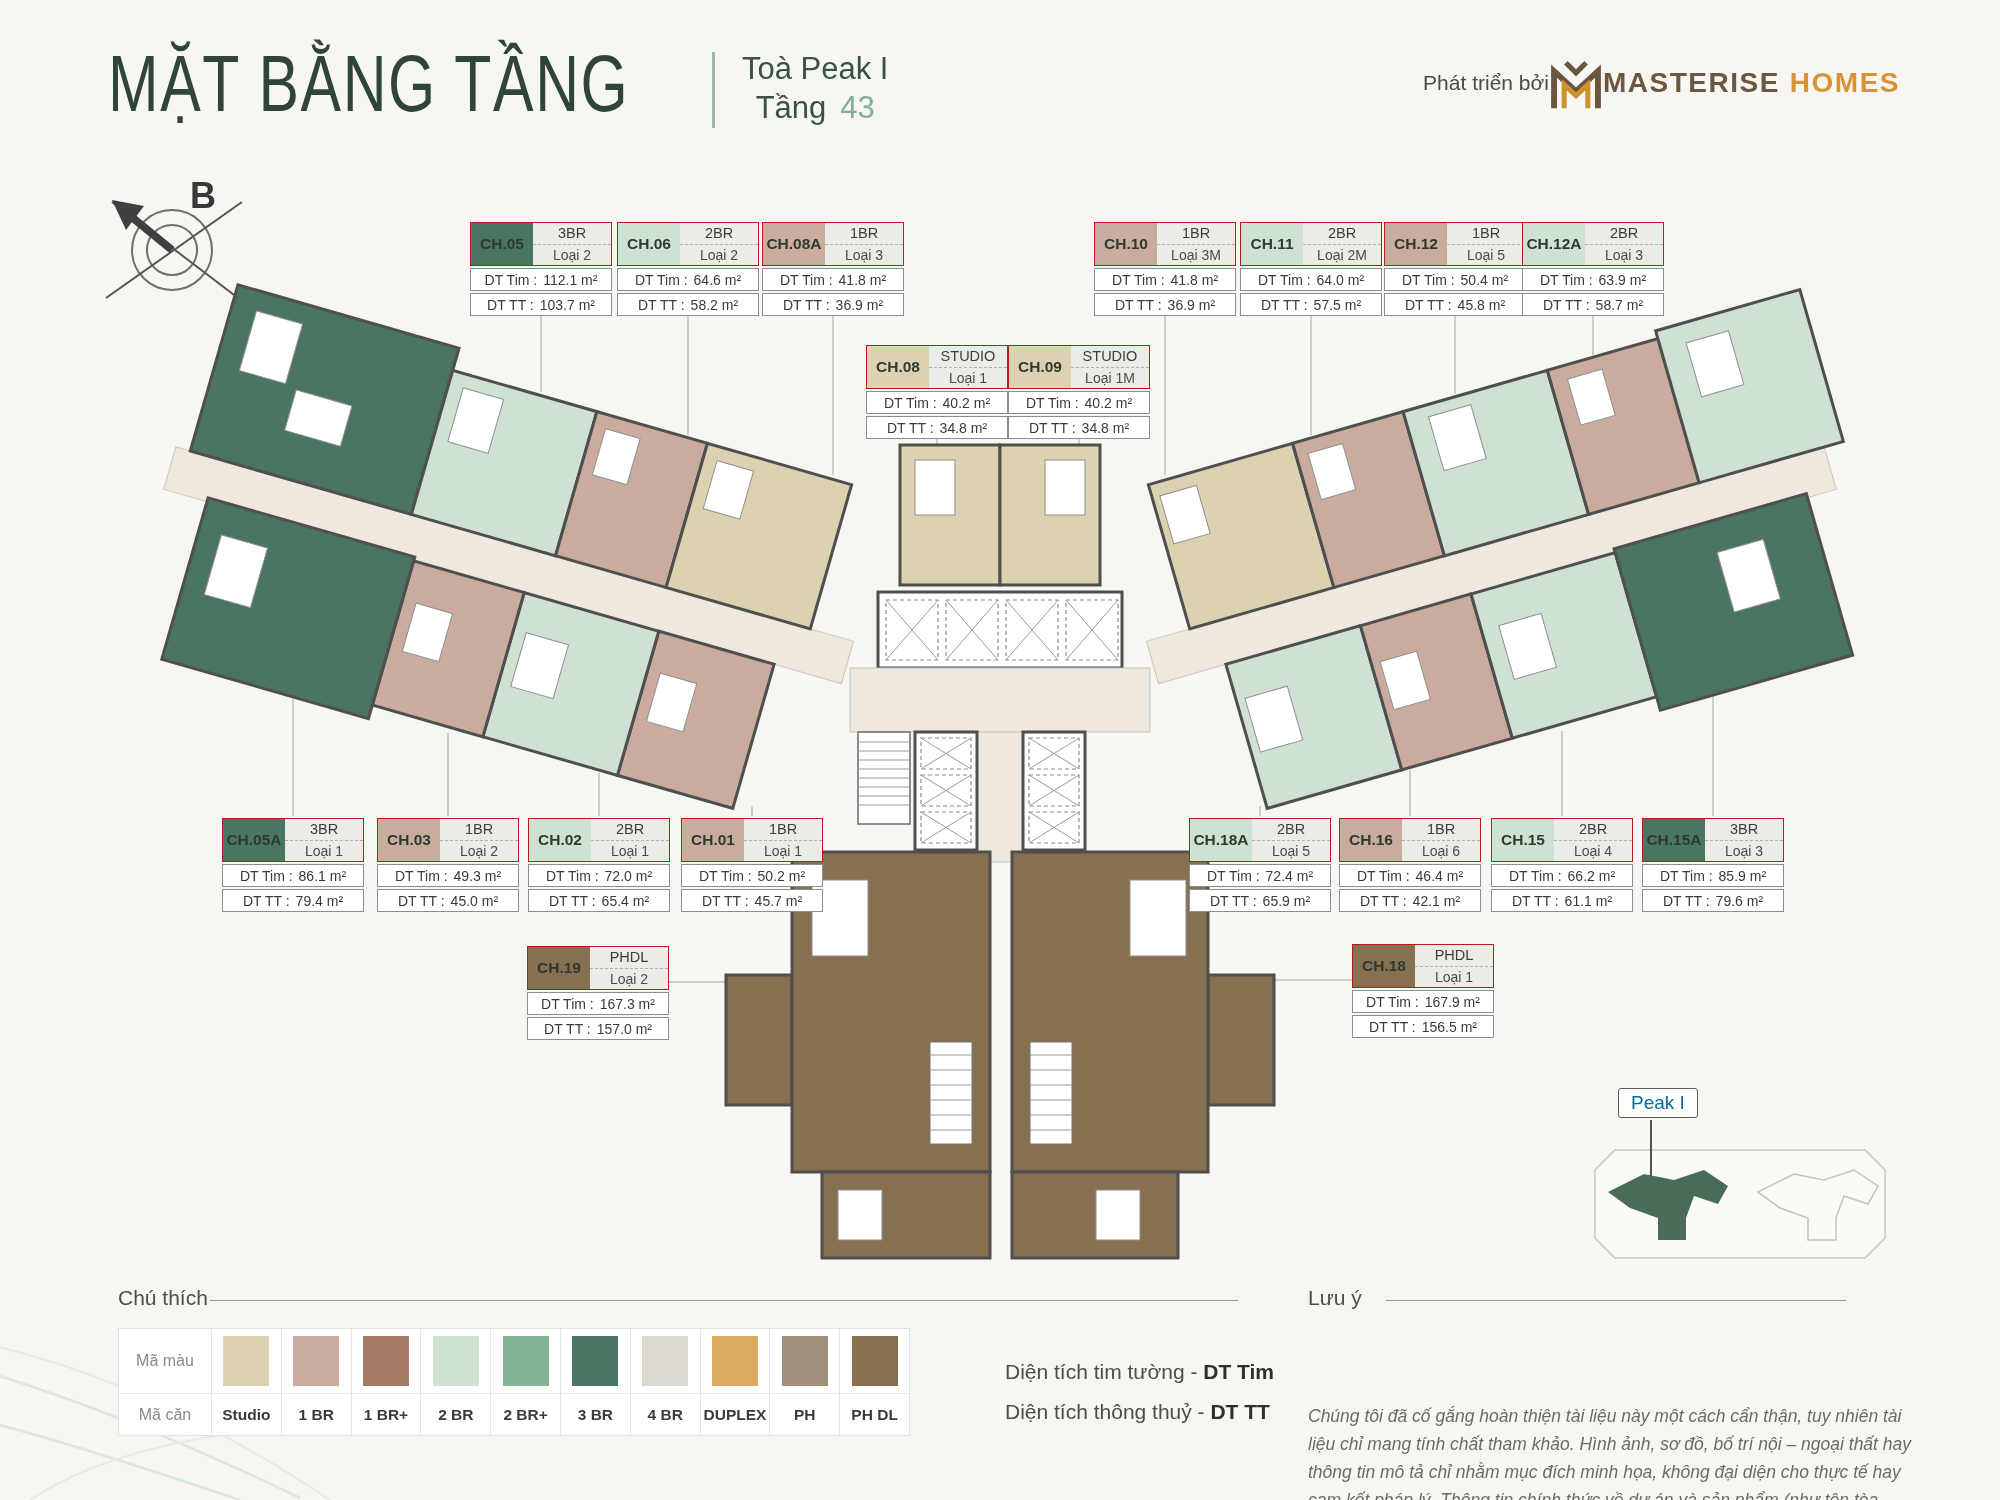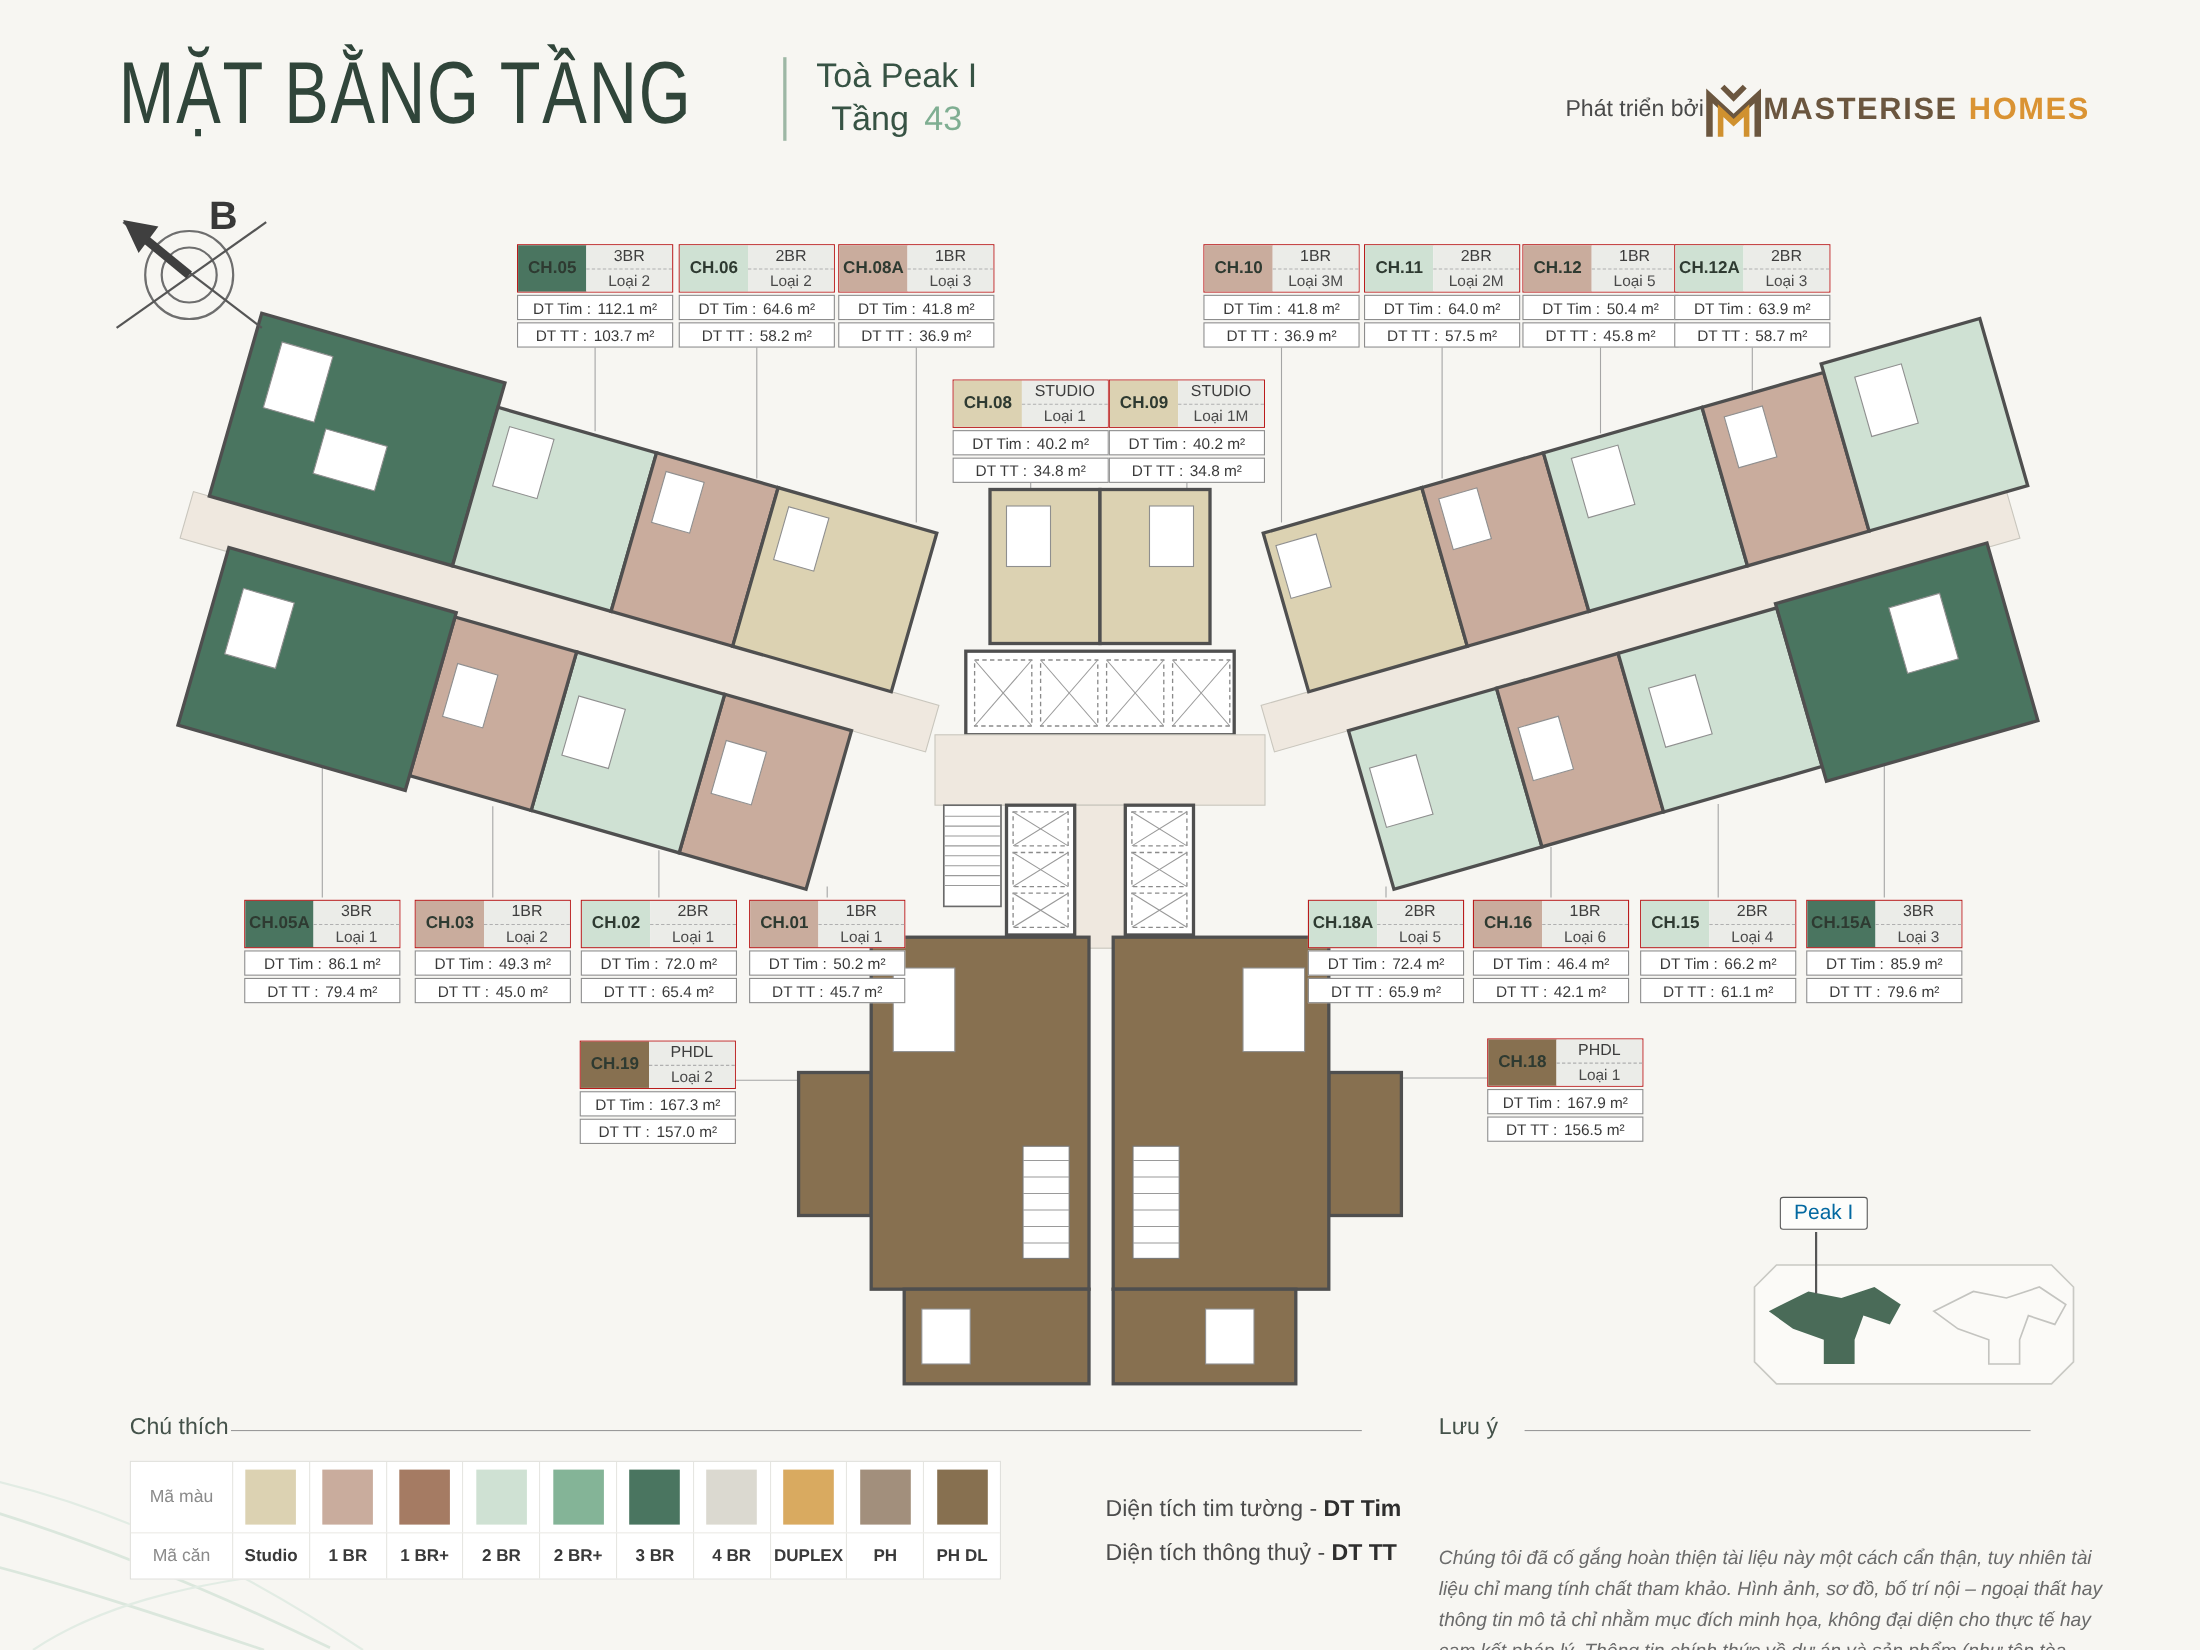--- a/index.html
+++ b/index.html
@@ -6,21 +6,21 @@
   .page{position:relative;width:2000px;height:1500px;background:#f7f6f2;overflow:hidden;
         font-family:"Liberation Sans",sans-serif;}
   
   .title{position:absolute;left:108px;top:38px;font-size:74px;color:#30453a;font-weight:400;
          letter-spacing:2px;transform:scale(0.82,1.08);transform-origin:left top;white-space:nowrap;}
   .tdiv{position:absolute;left:712px;top:52px;width:3px;height:76px;background:#9db7a5;}
   .subt{position:absolute;left:742px;top:50px;line-height:1.25;text-align:center;}
   .subt .l1{font-size:31px;color:#37544454;color:#375344;}
   .subt .l2{font-size:31px;color:#375344;}
   .subt .num{color:#7fae92;margin-left:14px;}
-  .dev{position:absolute;right:100px;top:72px;display:flex;align-items:center;}
+  .dev{position:absolute;right:100px;top:56px;display:flex;align-items:center;}
   .dev .pref{font-size:21px;color:#4a4a4a;}
   .brand{display:flex;align-items:baseline;gap:10px;}
   .brand .b1{font-size:28px;font-weight:bold;color:#6b563f;letter-spacing:1.5px;}
   .brand .b2{font-size:28px;font-weight:bold;color:#da9333;letter-spacing:1.5px;}
   
   .card{position:absolute;width:142px;z-index:5;}
   .c-head{display:flex;border:1px solid #b91c1c;background:#fff;height:42px;}
   .c-chip{width:62px;display:flex;align-items:center;justify-content:center;
           font-weight:bold;font-size:15.5px;color:#2e3a31;}
   .c-meta{flex:1;background:#ebece8;display:flex;flex-direction:column;}

